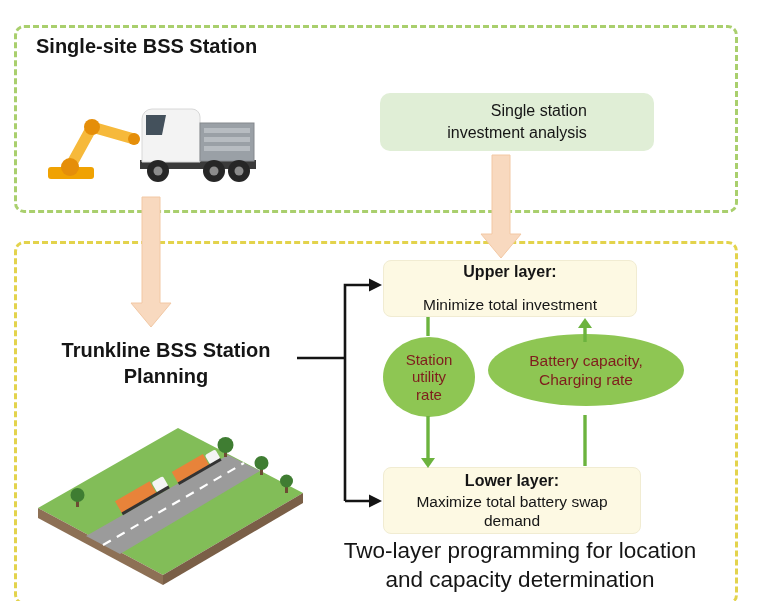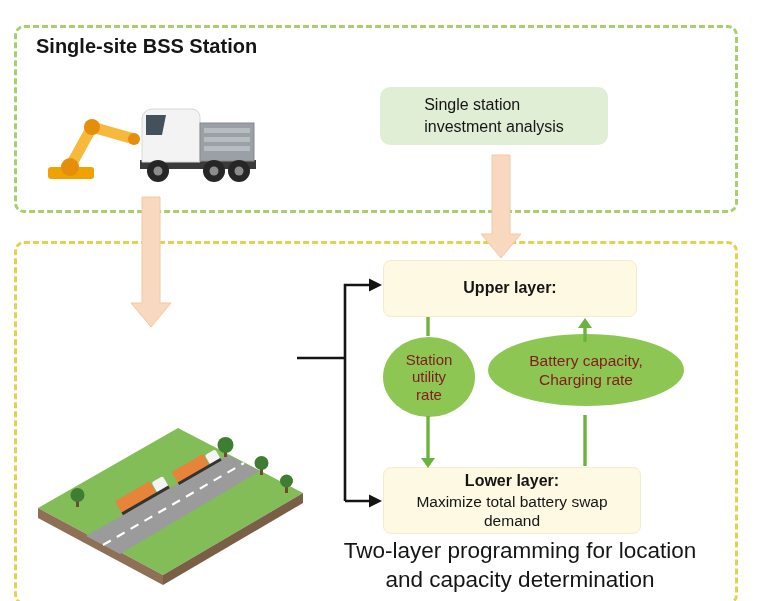--- a/index.html
+++ b/index.html
@@ -14,23 +14,23 @@
   .frame{border-radius:10px;}
   #top-frame{left:14px;top:8px;width:724px;height:188px;border:3px dashed #a9cf6d;}
   #bottom-frame{left:14px;top:224px;width:724px;height:364px;border:3px dashed #e3d34c;}
 
   
   #top-title{left:36px;top:18px;font-size:20px;font-weight:bold;}
   #trunkline-title{left:30px;top:320px;width:272px;text-align:center;
     font-size:20px;font-weight:bold;line-height:1.3;}
 
   
-  #analysis-box{left:380px;top:70px;width:228px;height:58px;background:#e0eed6;
+  #analysis-box{left:380px;top:76px;width:274px;height:58px;background:#e0eed6;
     border-radius:10px;display:flex;align-items:center;justify-content:center;
-    text-align:left;font-size:16px;line-height:1.35;}
+    text-align:right;font-size:16px;line-height:1.35;}
 
   
   .layer-box{background:#fdf9e3;border:1px solid #f1ecd2;border-radius:8px;
     display:flex;flex-direction:column;align-items:center;justify-content:center;
     text-align:center;}
   #upper-layer-box{left:383px;top:243px;width:254px;height:57px;gap:12px;}
   #lower-layer-box{left:383px;top:450px;width:258px;height:67px;}
   .layer-label{font-weight:bold;font-size:16px;line-height:1.3;}
   .layer-text{font-size:15.5px;line-height:1.25;}
 
@@ -77,20 +77,22 @@
     <circle cx="197" cy="104" r="11" fill="#262626"></circle>
     <circle cx="116" cy="104" r="4.5" fill="#8c8c8c"></circle>
     <circle cx="172" cy="104" r="4.5" fill="#8c8c8c"></circle>
     <circle cx="197" cy="104" r="4.5" fill="#8c8c8c"></circle>
   </svg>
 
   <div id="analysis-box" class="abs pre">Single station
 investment analysis</div>
 
   <div id="bottom-frame" class="abs frame"></div>
+  <div id="trunkline-title" class="abs pre">Trunkline BSS Station
+Planning</div>
 
   <svg id="road-illustration" class="abs" width="290" height="190" viewBox="0 0 290 190">
     <polygon points="10,105 150,25 275,90 135,172" fill="#82bd58"></polygon>
     <polygon points="10,105 135,172 135,182 10,115" fill="#8d7055"></polygon>
     <polygon points="135,172 275,90 275,100 135,182" fill="#7a5f47"></polygon>
     <polygon points="58,133 200,52 232,68 92,151" fill="#9b9b9b"></polygon>
     <line x1="75" y1="142" x2="216" y2="60" stroke="#ffffff" stroke-width="2.2" stroke-dasharray="9 7"></line>
 
     <g transform="translate(118,100) rotate(-30)">
       <rect x="-26" y="-17" width="40" height="14" fill="#e8833a"></rect>
@@ -116,20 +118,21 @@
         <circle cx="258.5" cy="78" r="6.5" fill="#3f7d32"></circle>
     </g>
     <g>
       <rect x="48" y="96" width="3" height="8" fill="#6d4c33"></rect>
         <circle cx="49.5" cy="92" r="7" fill="#3f7d32"></circle>
     </g>
   </svg>
 
   <div id="upper-layer-box" class="abs layer-box">
     <div class="layer-label">Upper layer:</div>
+    <div class="layer-text">Minimize total investment</div>
   </div>
 
   <div id="station-ellipse" class="abs g-ellipse pre">Station
 utility
 rate</div>
 
   <div id="battery-ellipse" class="abs g-ellipse pre">Battery capacity,
 Charging rate</div>
 
   <div id="caption" class="abs pre">Two-layer programming for location

